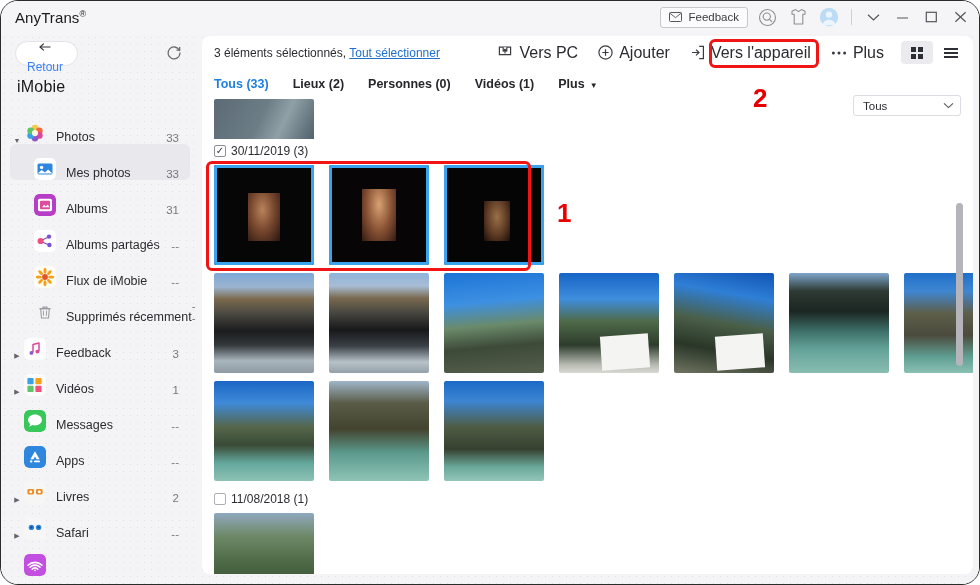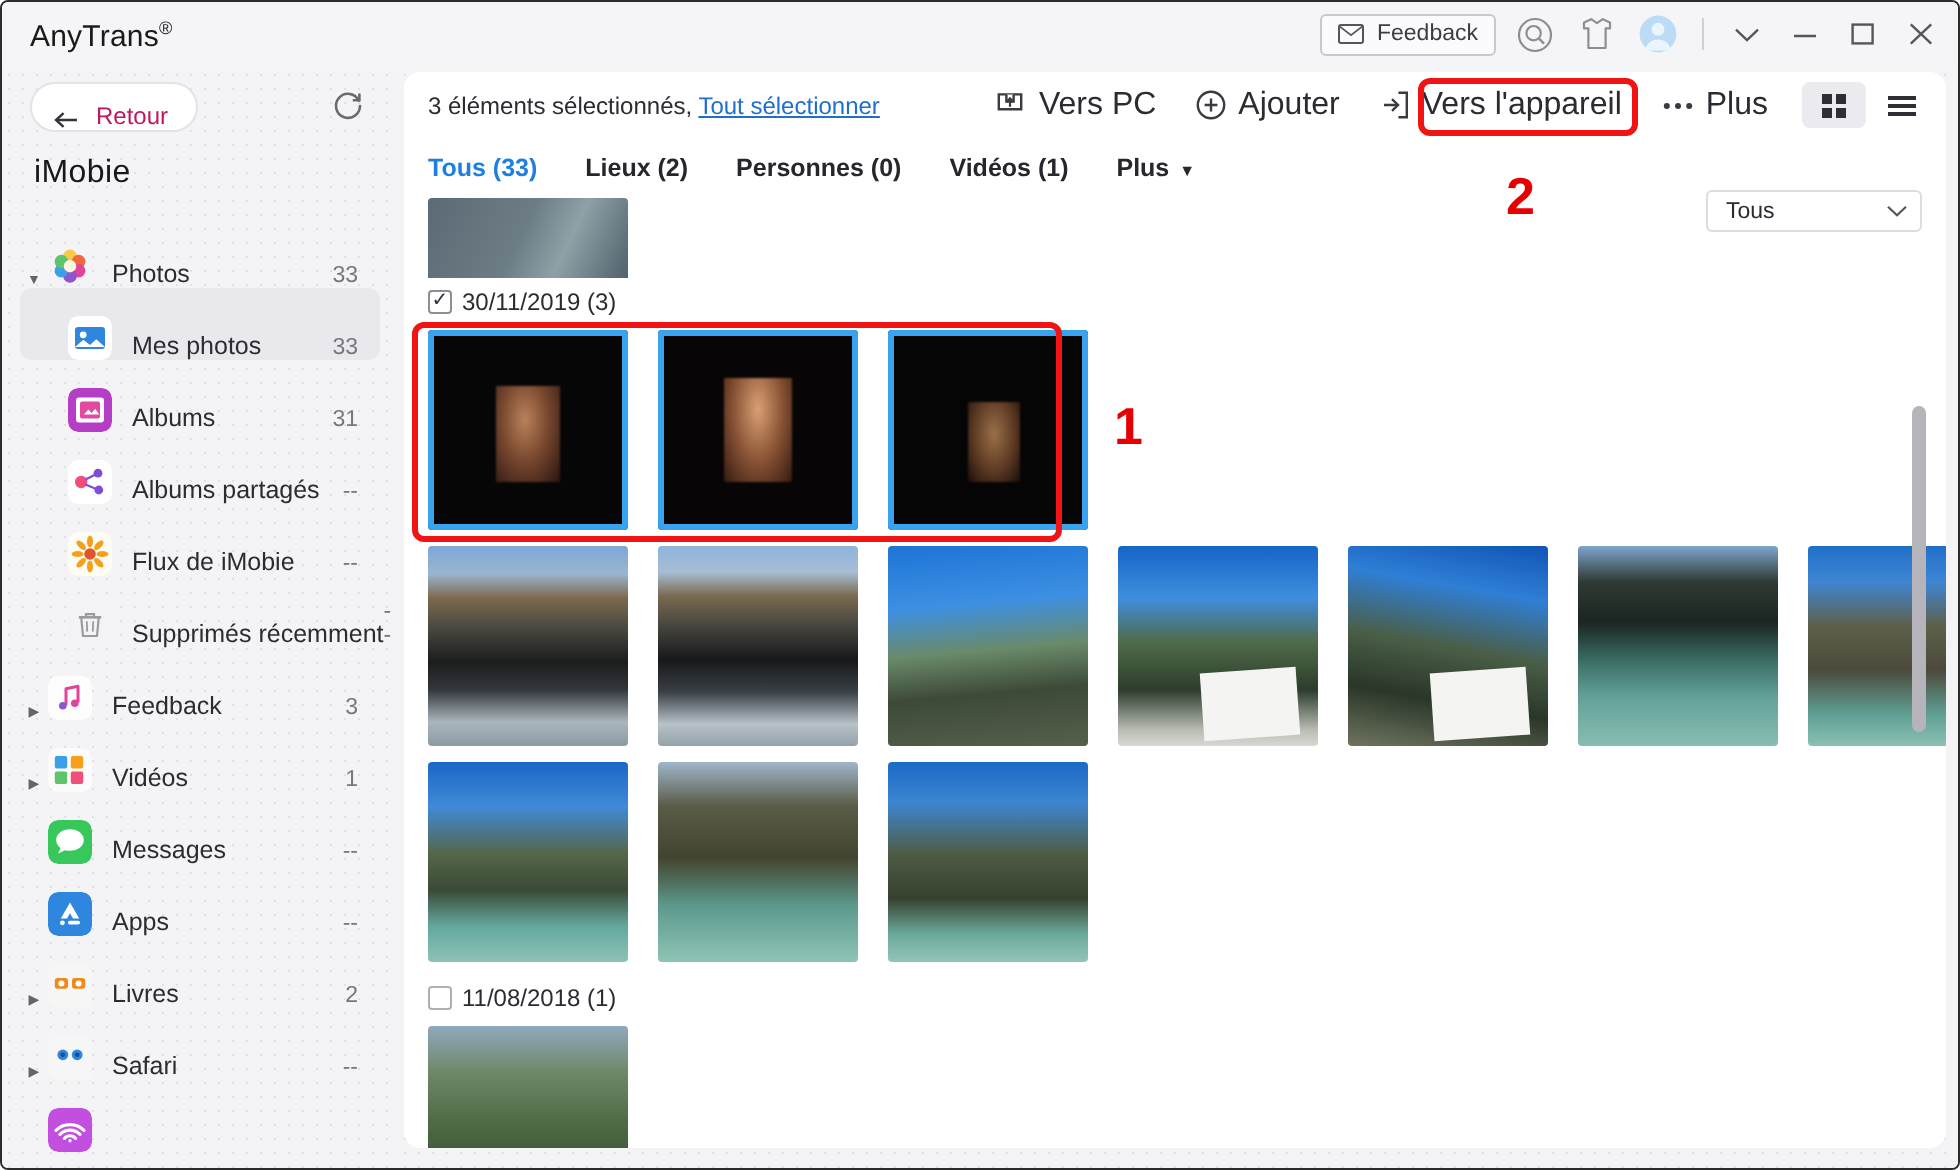--- a/index.html
+++ b/index.html
@@ -6,21 +6,21 @@
   html, body {
     width: 980px; height: 585px;
     font-family: "Liberation Sans", sans-serif;
     overflow: hidden;
     background: #ffffff;
   }
   #app {
     position: relative;
     width: 980px; height: 585px;
     border: 1px solid #2b2b2b;
-    border-radius: 4px;
+    border-radius: 18px;
     background: #f7f7f9;
     overflow: hidden;
   }
 
   
   .titlebar {
     position: absolute; top: 0; left: 0; right: 0; height: 33px;
     background: #f5f5f7;
     display: flex; align-items: center;
   }
@@ -52,24 +52,24 @@
   
   .sidebar {
     position: absolute; left: 0; top: 33px; bottom: 0; width: 198px;
     background-color: #f4f4f6;
     background-image: radial-gradient(#e0e0e6 0.7px, transparent 0.7px);
     background-size: 7px 7px;
     overflow: hidden;
   }
   .sb-top { display: flex; align-items: center; height: 38px; padding: 0 14px; }
   .back-btn {
-    display: flex; align-items: flex-end; gap: 8px;
+    display: flex; align-items: center; gap: 8px;
     background: #ffffff; border: 1px solid #e2e2e8; border-radius: 14px;
     height: 25px; padding: 0 14px 0 11px;
-    font-size: 12px; color: #be185d; cursor: pointer;
+    font-size: 12px; color: #3b82f6; cursor: pointer; flex-direction: column;
   }
   .refresh-btn { margin-left: auto; cursor: pointer; width: 22px; height: 22px; }
   .sb-account {
     font-size: 16px; color: #17171c; padding: 6px 0 12px 16px; letter-spacing: .2px;
   }
   .nav-item {
     position: relative; display: flex; align-items: flex-end;
     height: 36px; margin: 0 9px; border-radius: 6px;
     cursor: pointer; font-size: 12.5px; color: #2b2b31;
   }

